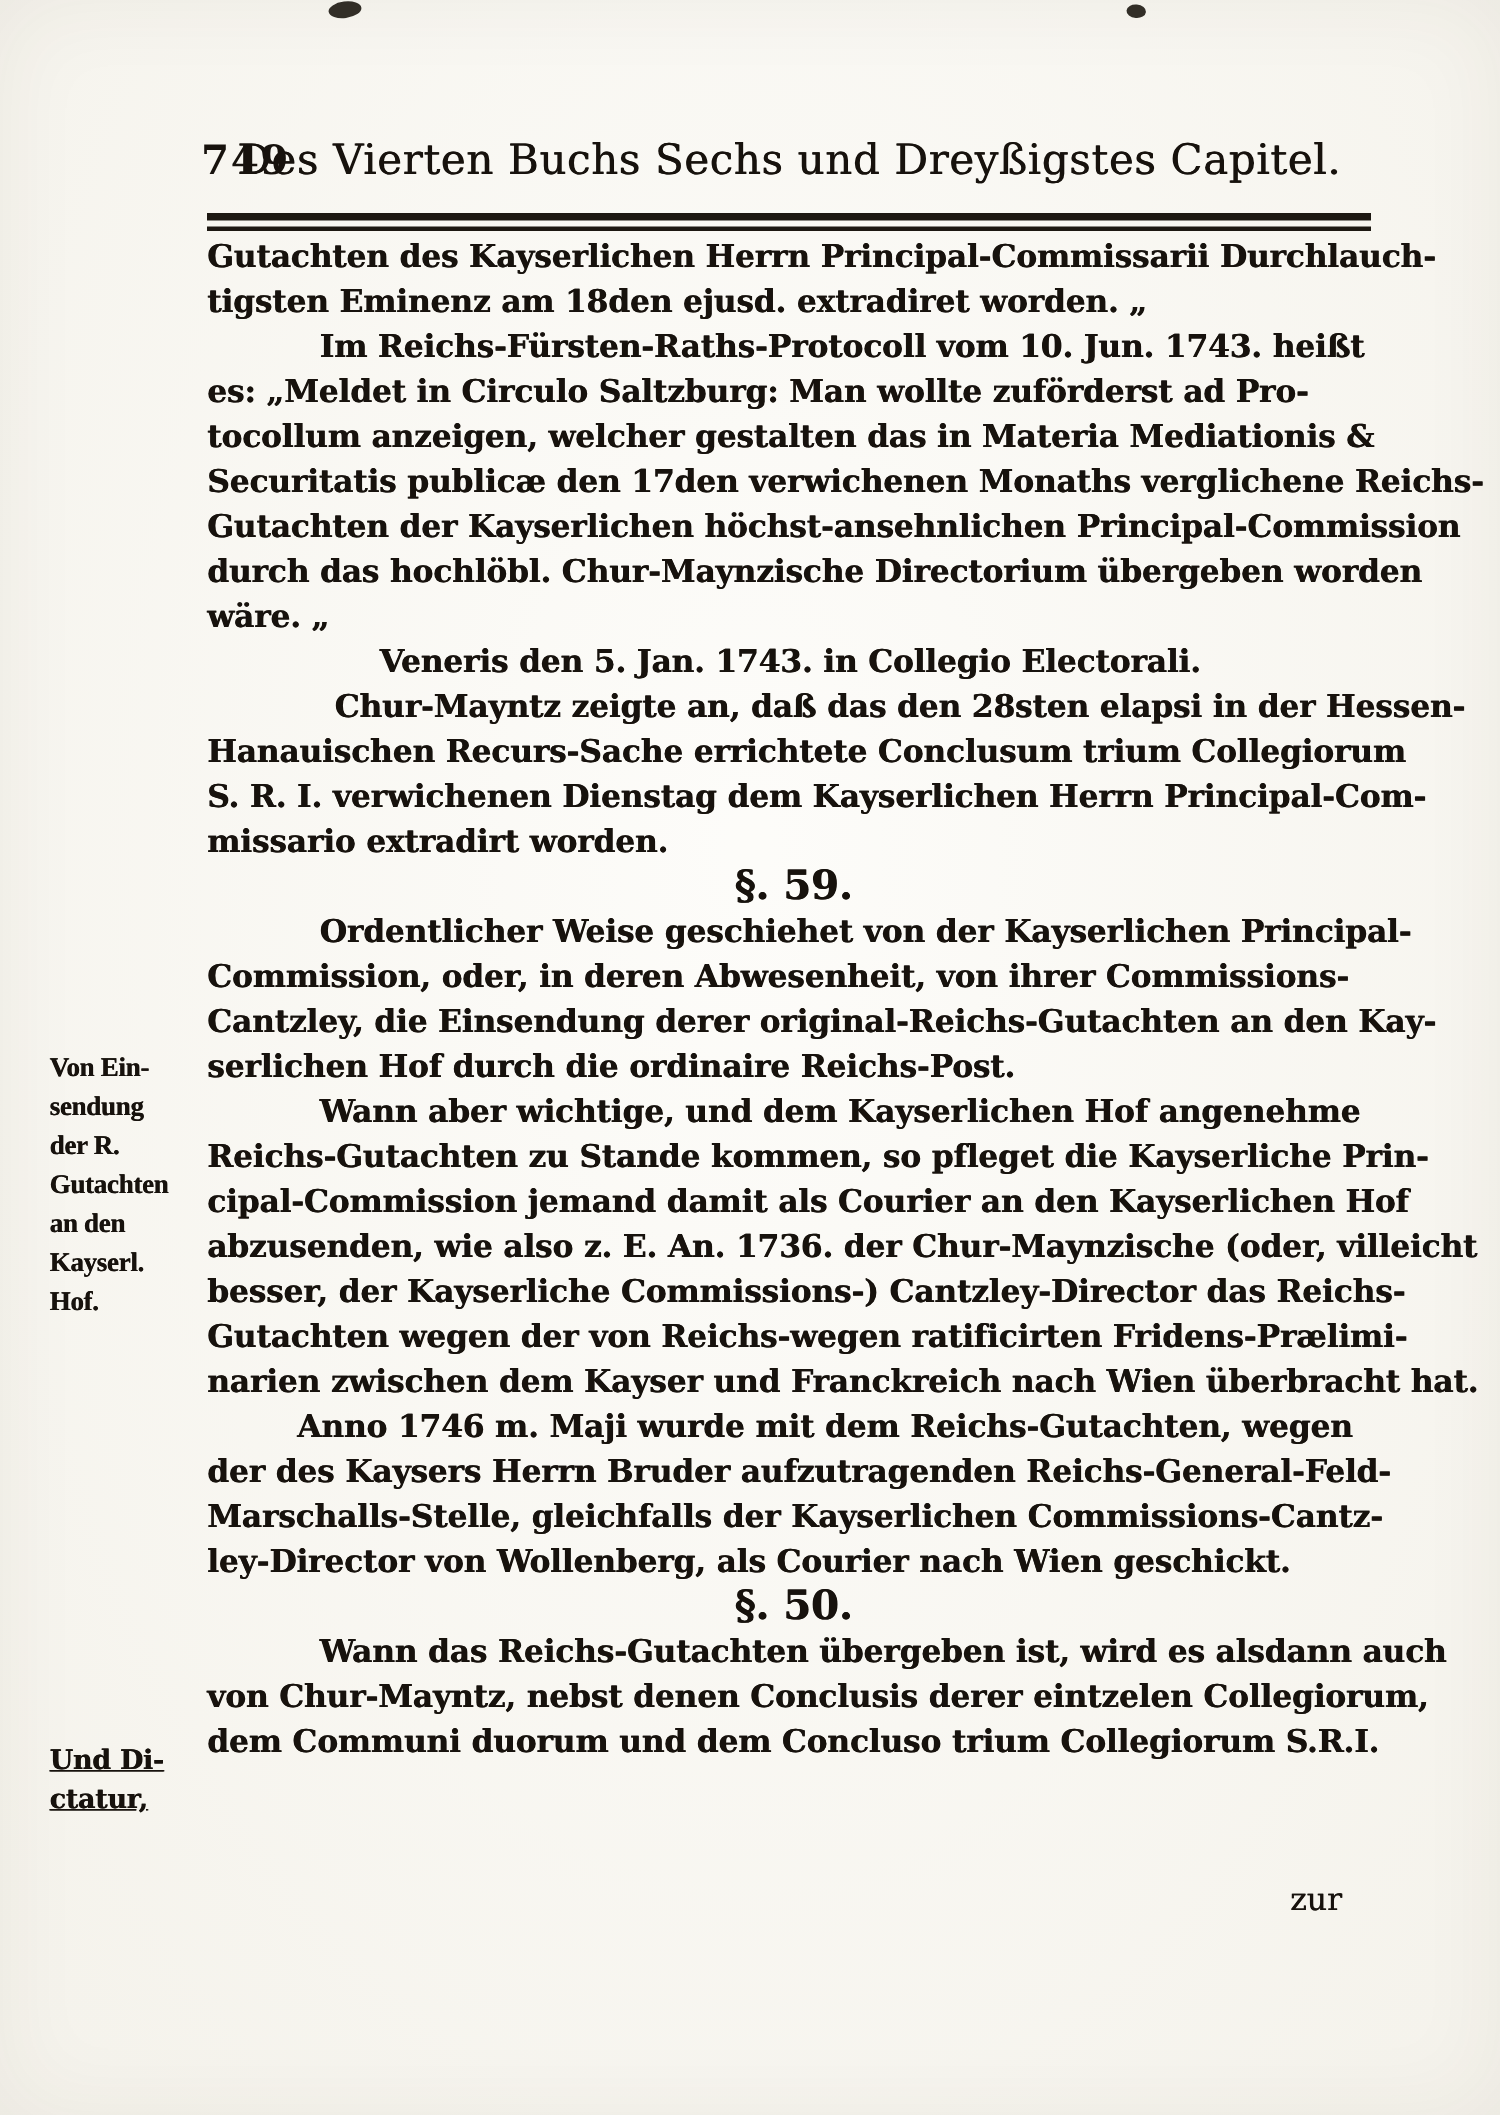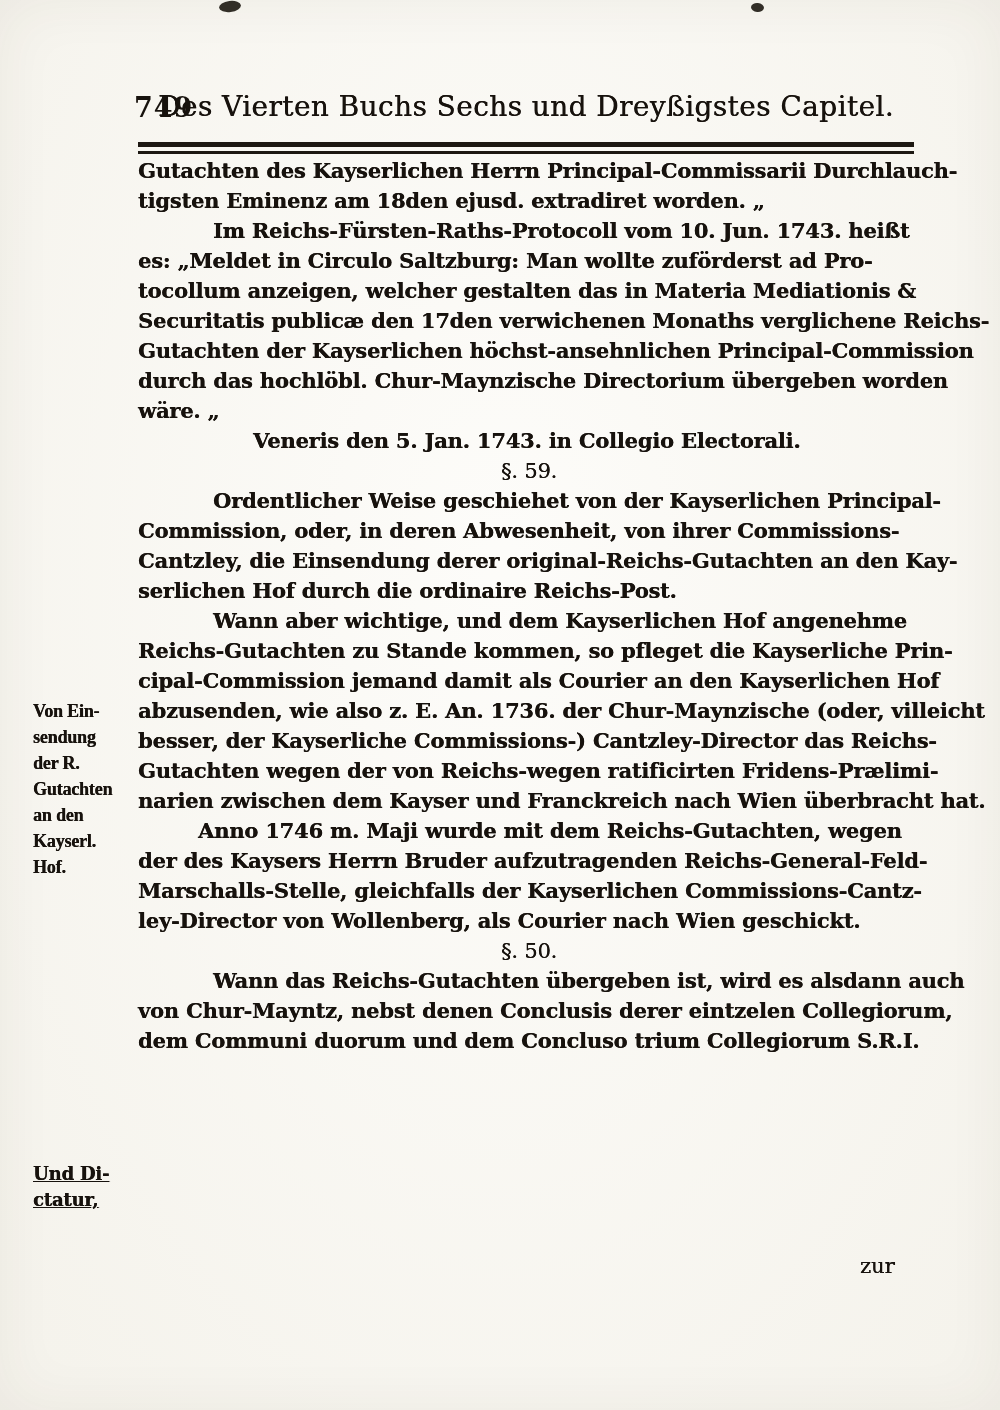--- a/index.html
+++ b/index.html
@@ -20,21 +20,21 @@
                  border-top:5px solid #1d1812; border-bottom:3px solid #1d1812; }
   .body-col { position:absolute; top:156px; left:138px; width:782px;
               font-size:21px; font-weight:bold; line-height:30px; letter-spacing:-0.2px;
               text-shadow:0.3px 0 0 currentColor; }
   .para { margin:0; white-space:nowrap; }
   .indent-60 { text-indent:60px; }
   .indent-75 { text-indent:75px; }
   .indent-85 { text-indent:85px; }
   .dateline { text-indent:115px; }
   .hang { padding-left:65px; text-indent:-50px; }
-  .sect { margin:0; font-size:21px; font-weight:normal; text-align:center; line-height:30px; }
+  .sect { margin:0; font-size:27px; font-weight:bold; text-align:center; line-height:30px; }
   .margin-note { position:absolute; left:33px; width:104px; font-size:18px; font-weight:bold;
                  line-height:26px; letter-spacing:-0.2px; text-shadow:0.3px 0 0 currentColor; }
   .note-1 { top:698px;font-family:Liberation Serif, serif; }
   .note-2 { top:1161px;text-decoration:underline; }
   .catchword { position:absolute; top:1254px; left:860px; font-size:21px; font-weight:normal;
                text-shadow:0.3px 0 0 currentColor; }
   .speck { position:absolute; background:#1d1812; border-radius:50%; opacity:0.9; }
   .speck-1 { top:1px; left:219px; width:22px; height:11px; transform:rotate(-7deg); }
   .speck-2 { top:3px; left:751px; width:13px; height:9px; transform:rotate(5deg); }
 </style>
@@ -53,20 +53,21 @@
 
   <div class="header-rule"></div>
 
   <div class="margin-note note-1">Von Ein-<br>sendung<br>der R.<br>Gutachten<br>an den<br>Kayserl.<br>Hof.</div>
   <div class="margin-note note-2">Und Di-<br>ctatur,</div>
 
   <div class="body-col">
     <p class="para">Gutachten des Kayserlichen Herrn Principal-Commissarii Durchlauch-<br>tigsten Eminenz am 18den ejusd. extradiret worden. „</p>
     <p class="para indent-75">Im Reichs-Fürsten-Raths-Protocoll vom 10. Jun. 1743. heißt<br>es: „Meldet in Circulo Saltzburg: Man wollte zuförderst ad Pro-<br>tocollum anzeigen, welcher gestalten das in Materia Mediationis &amp;<br>Securitatis publicæ den 17den verwichenen Monaths verglichene Reichs-<br>Gutachten der Kayserlichen höchst-ansehnlichen Principal-Commission<br>durch das hochlöbl. Chur-Maynzische Directorium übergeben worden<br>wäre. „</p>
     <p class="para dateline">Veneris den 5. Jan. 1743. in Collegio Electorali.</p>
+    <p class="para indent-85">Chur-Mayntz zeigte an, daß das den 28sten elapsi in der Hessen-<br>Hanauischen Recurs-Sache errichtete Conclusum trium Collegiorum<br>S. R. I. verwichenen Dienstag dem Kayserlichen Herrn Principal-Com-<br>missario extradirt worden.</p>
     <h2 class="sect">§. 59.</h2>
     <p class="para indent-75">Ordentlicher Weise geschiehet von der Kayserlichen Principal-<br>Commission, oder, in deren Abwesenheit, von ihrer Commissions-<br>Cantzley, die Einsendung derer original-Reichs-Gutachten an den Kay-<br>serlichen Hof durch die ordinaire Reichs-Post.</p>
     <p class="para indent-75">Wann aber wichtige, und dem Kayserlichen Hof angenehme<br>Reichs-Gutachten zu Stande kommen, so pfleget die Kayserliche Prin-<br>cipal-Commission jemand damit als Courier an den Kayserlichen Hof<br>abzusenden, wie also z. E. An. 1736. der Chur-Maynzische (oder, villeicht<br>besser, der Kayserliche Commissions-) Cantzley-Director das Reichs-<br>Gutachten wegen der von Reichs-wegen ratificirten Fridens-Prælimi-<br>narien zwischen dem Kayser und Franckreich nach Wien überbracht hat.</p>
     <p class="para indent-60">Anno 1746 m. Maji wurde mit dem Reichs-Gutachten, wegen<br>der des Kaysers Herrn Bruder aufzutragenden Reichs-General-Feld-<br>Marschalls-Stelle, gleichfalls der Kayserlichen Commissions-Cantz-<br>ley-Director von Wollenberg, als Courier nach Wien geschickt.</p>
     <h2 class="sect">§. 50.</h2>
     <p class="para indent-75">Wann das Reichs-Gutachten übergeben ist, wird es alsdann auch<br>von Chur-Mayntz, nebst denen Conclusis derer eintzelen Collegiorum,<br>dem Communi duorum und dem Concluso trium Collegiorum S.R.I.</p>
   </div>
 
   <div class="catchword">zur</div>
 

